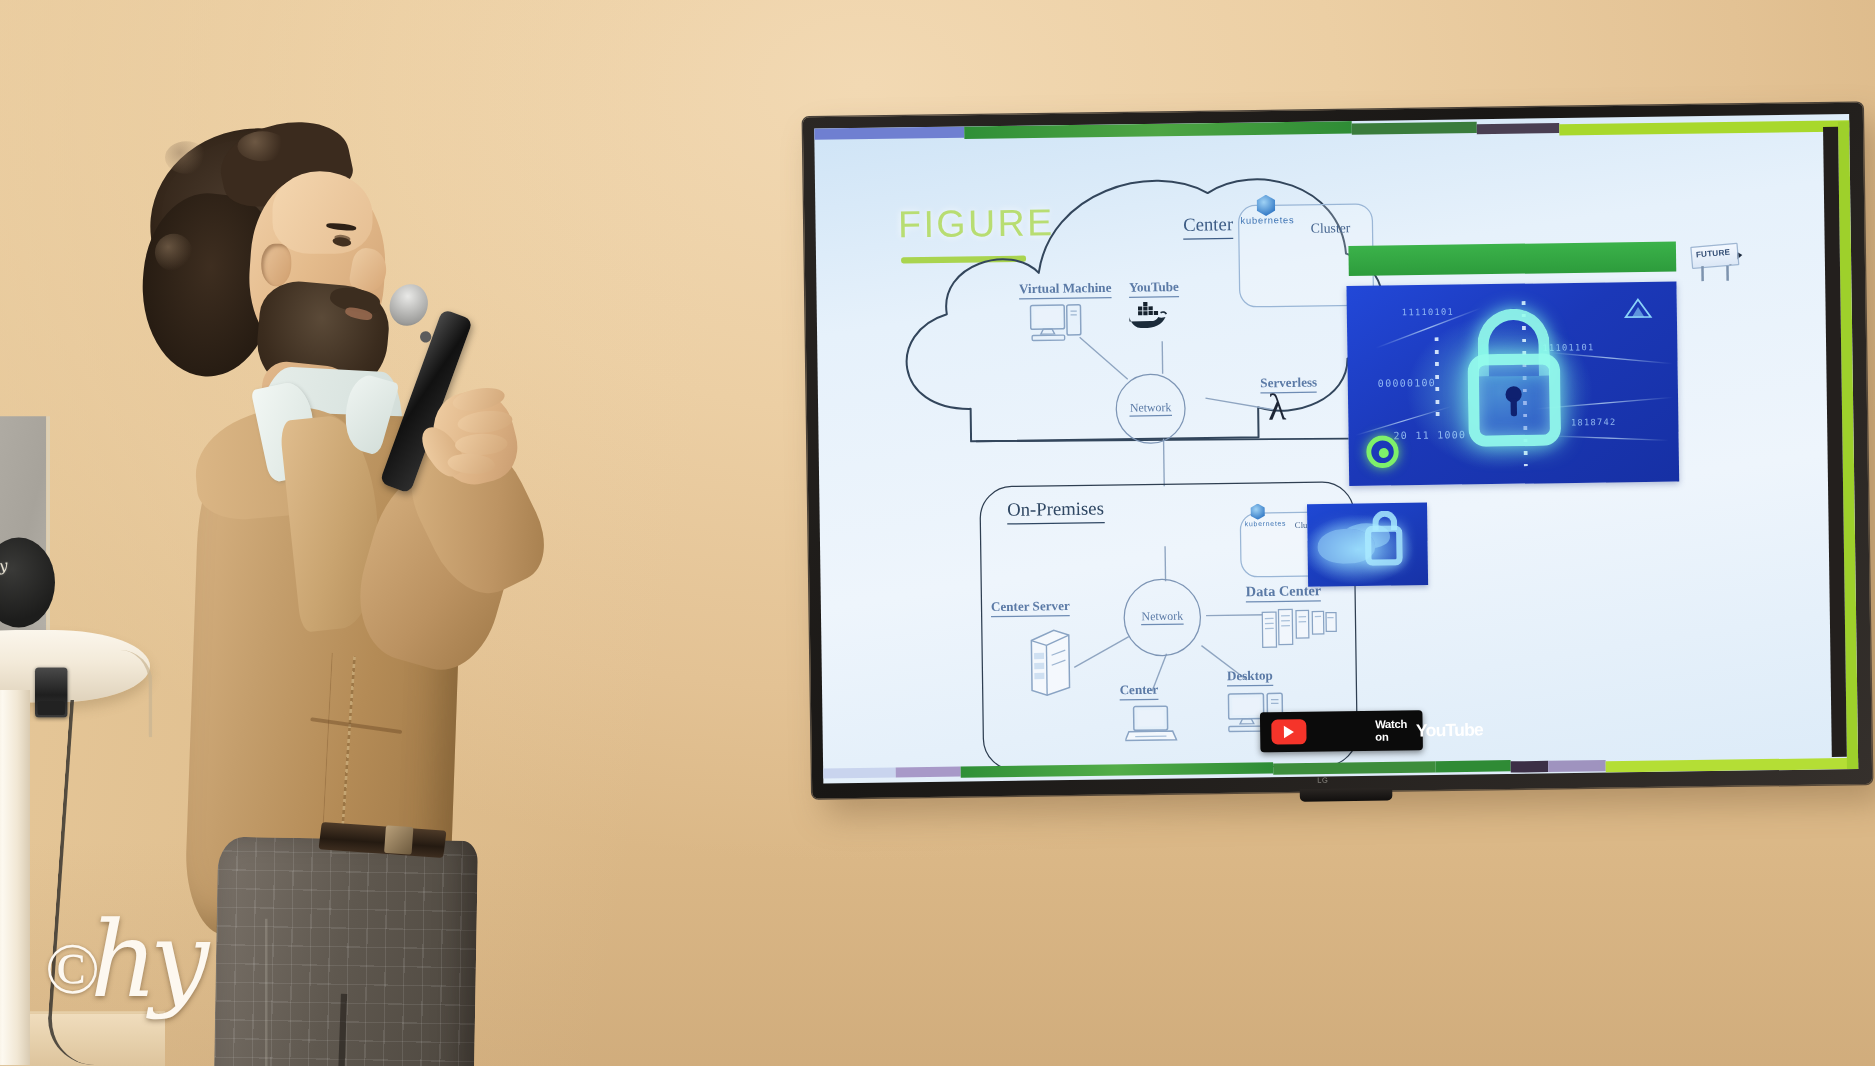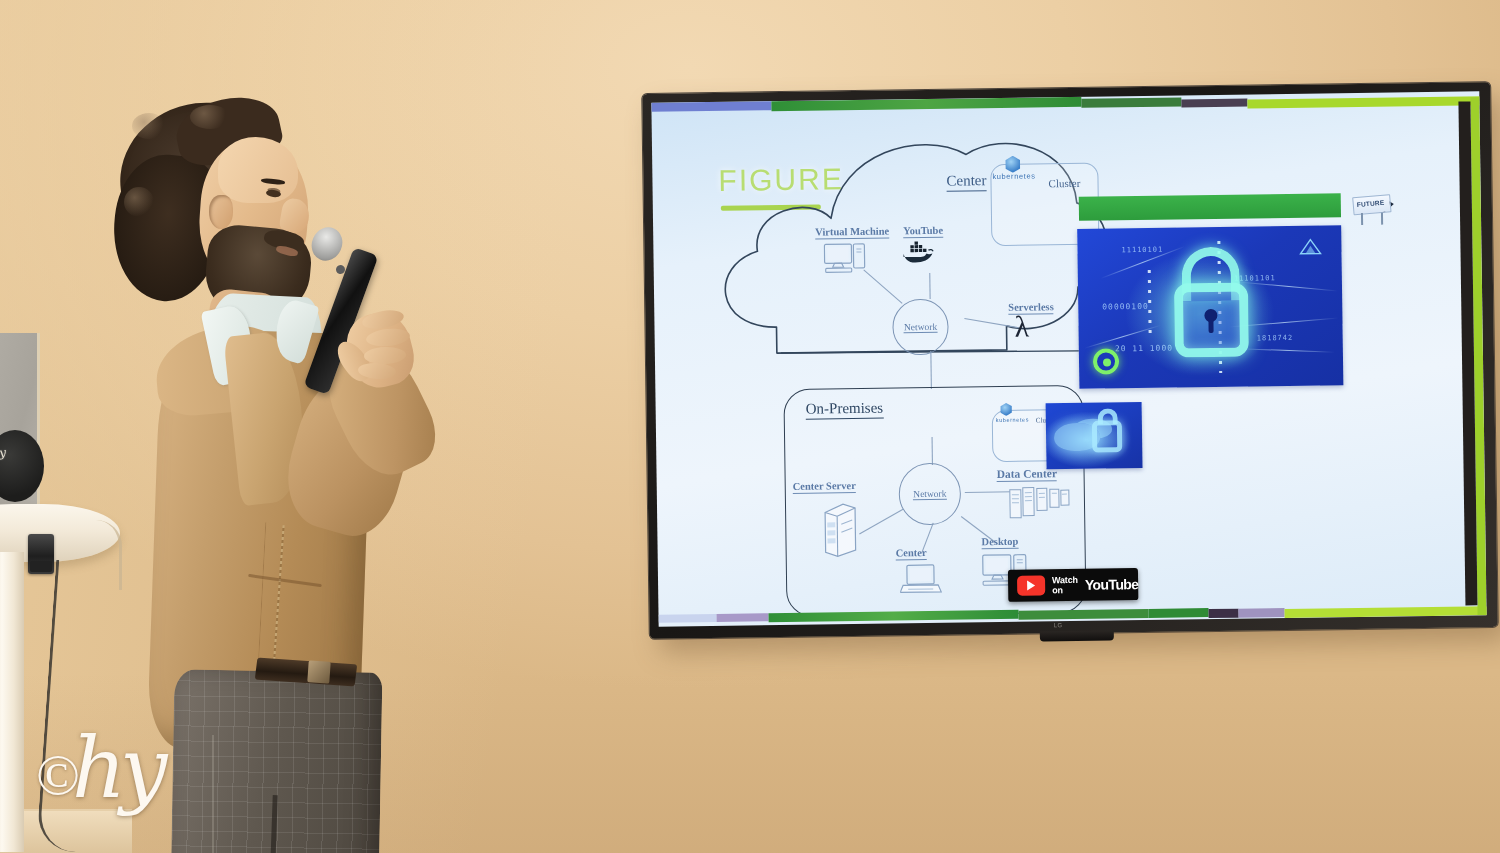--- a/index.html
+++ b/index.html
@@ -535,21 +535,21 @@
     width:28px; height:20px; background:#f5342a; border-radius:5px;
     position:relative; flex:0 0 auto;
   }
   .yt-play:after {
     content:""; position:absolute; left:10px; top:5px;
     border-top:5px solid transparent; border-bottom:5px solid transparent;
     border-left:8px solid #fff;
   }
   .yt-watch {
     color:#fff; font-family:"Liberation Sans", sans-serif;
-    font-size:9px; font-weight:bold; letter-spacing:-.2px;
+    font-size:9px; font-weight:bold; letter-spacing:-.2px;margin-left:48px;
   }
   .yt-name {
     color:#fff; font-family:"Liberation Sans", sans-serif;
     font-size:14px; font-weight:bold; letter-spacing:-.6px;
   }
 
   
   .watermark {
     position:absolute; left:30px; top:742px; width:250px; height:104px;
     color:#fdf8f0; pointer-events:none;

